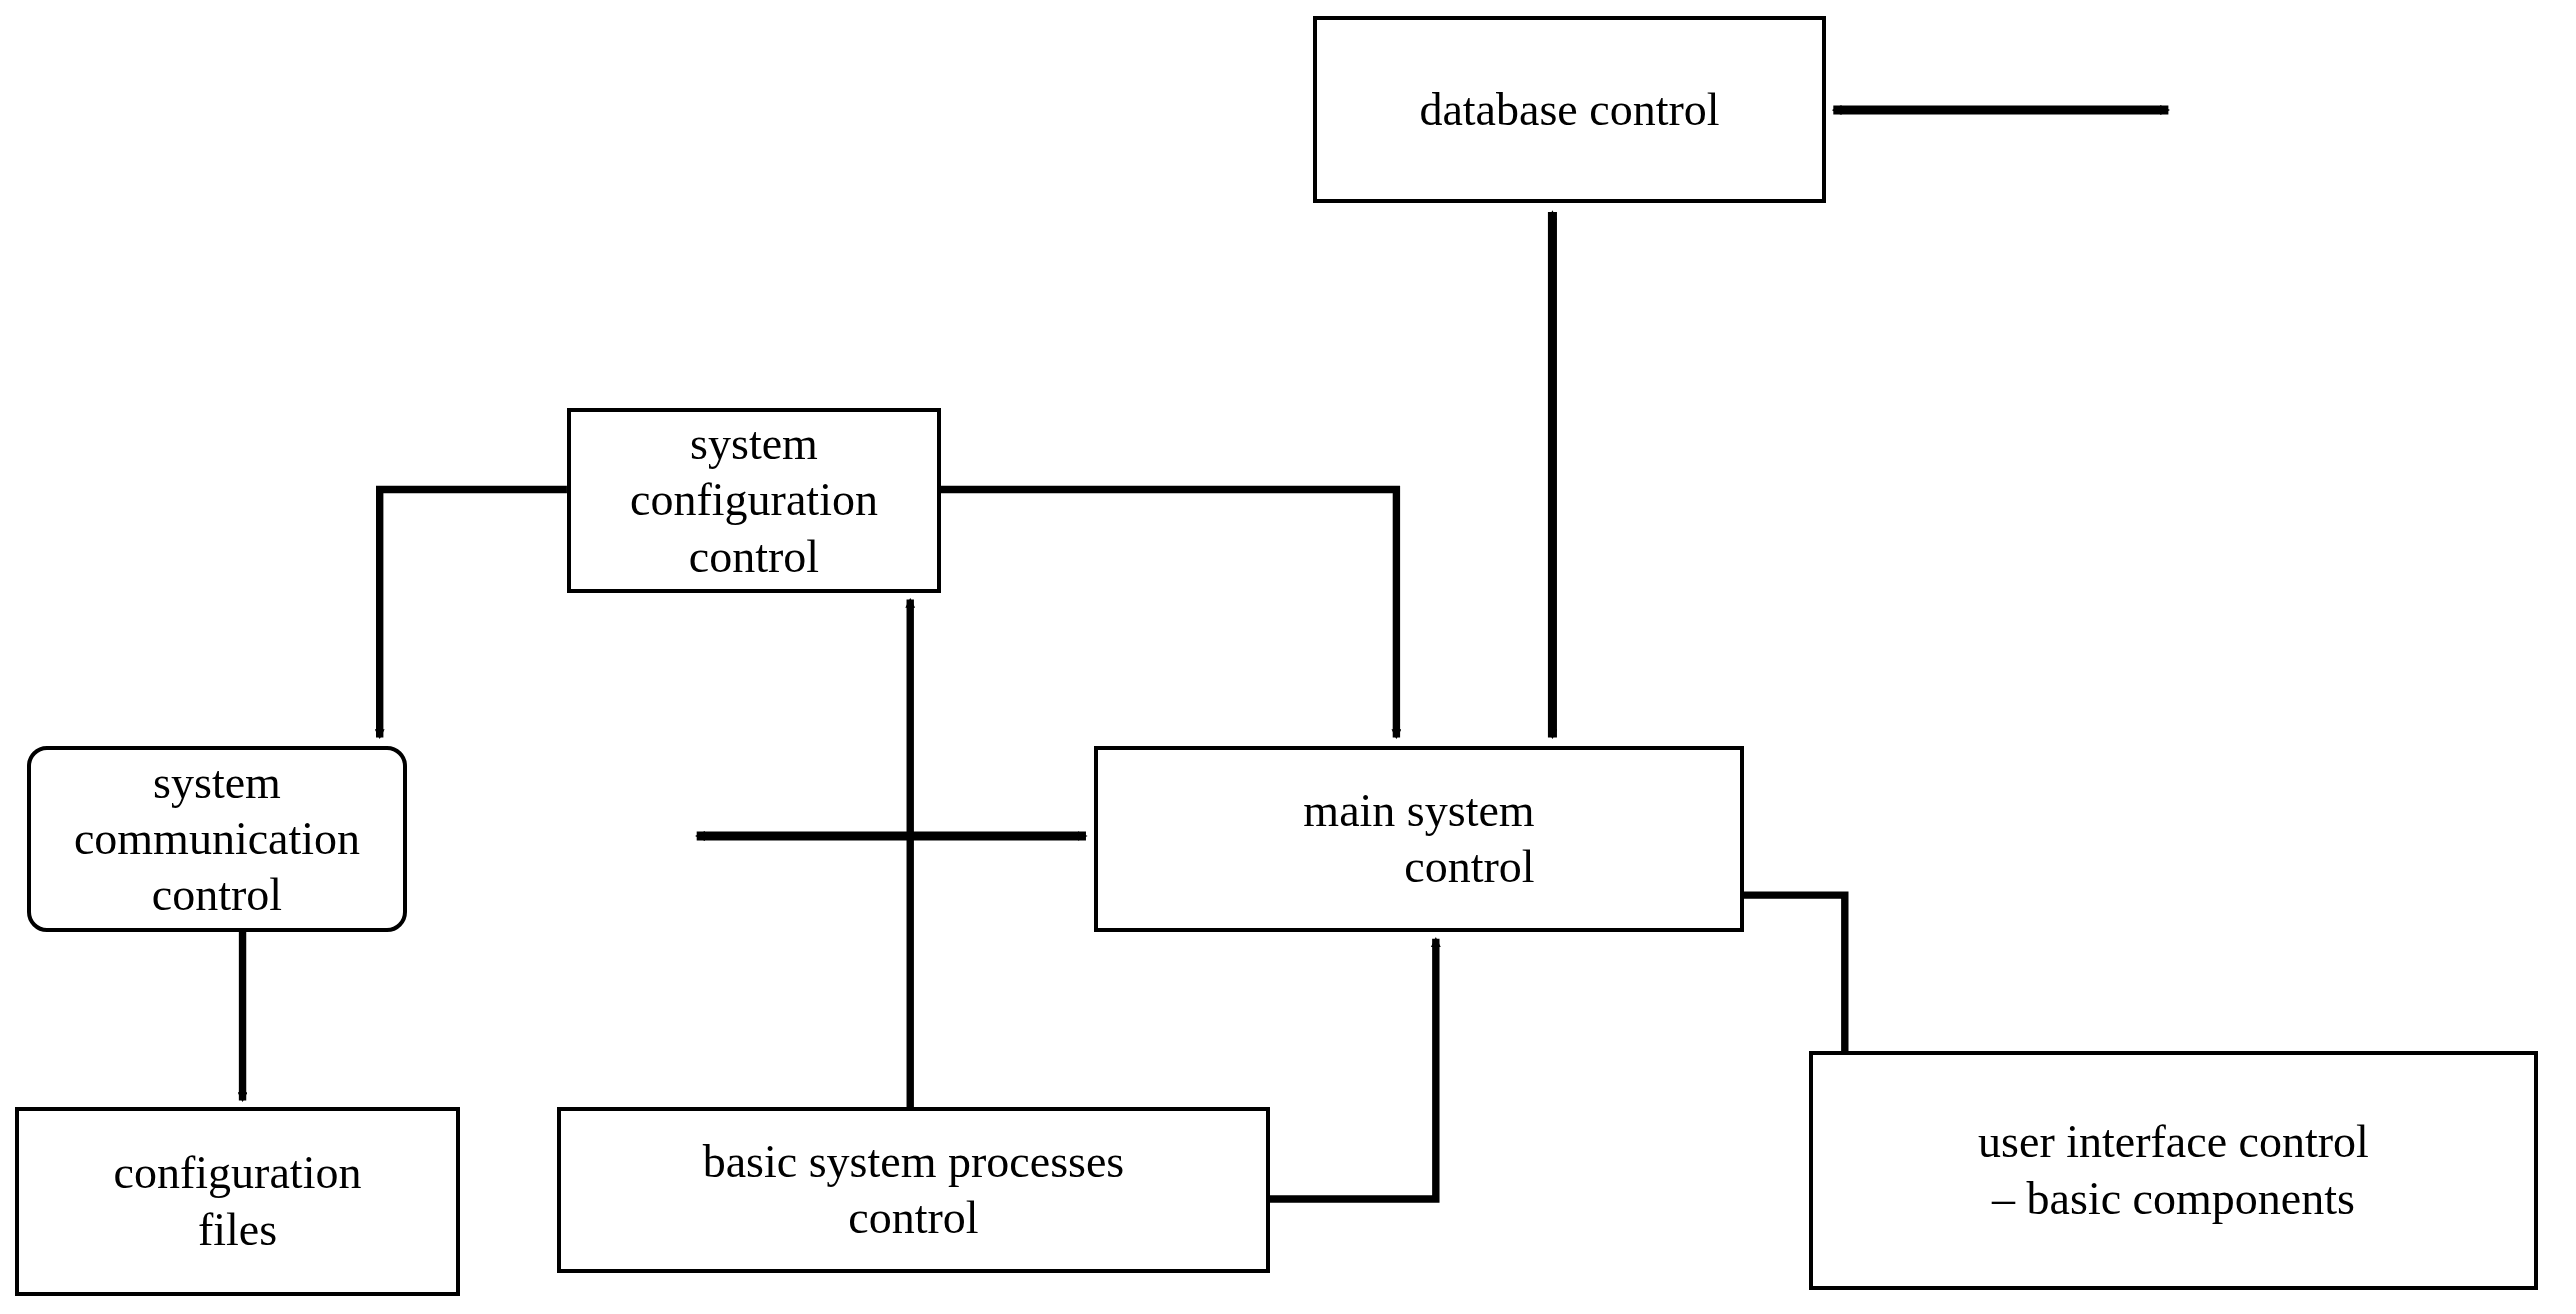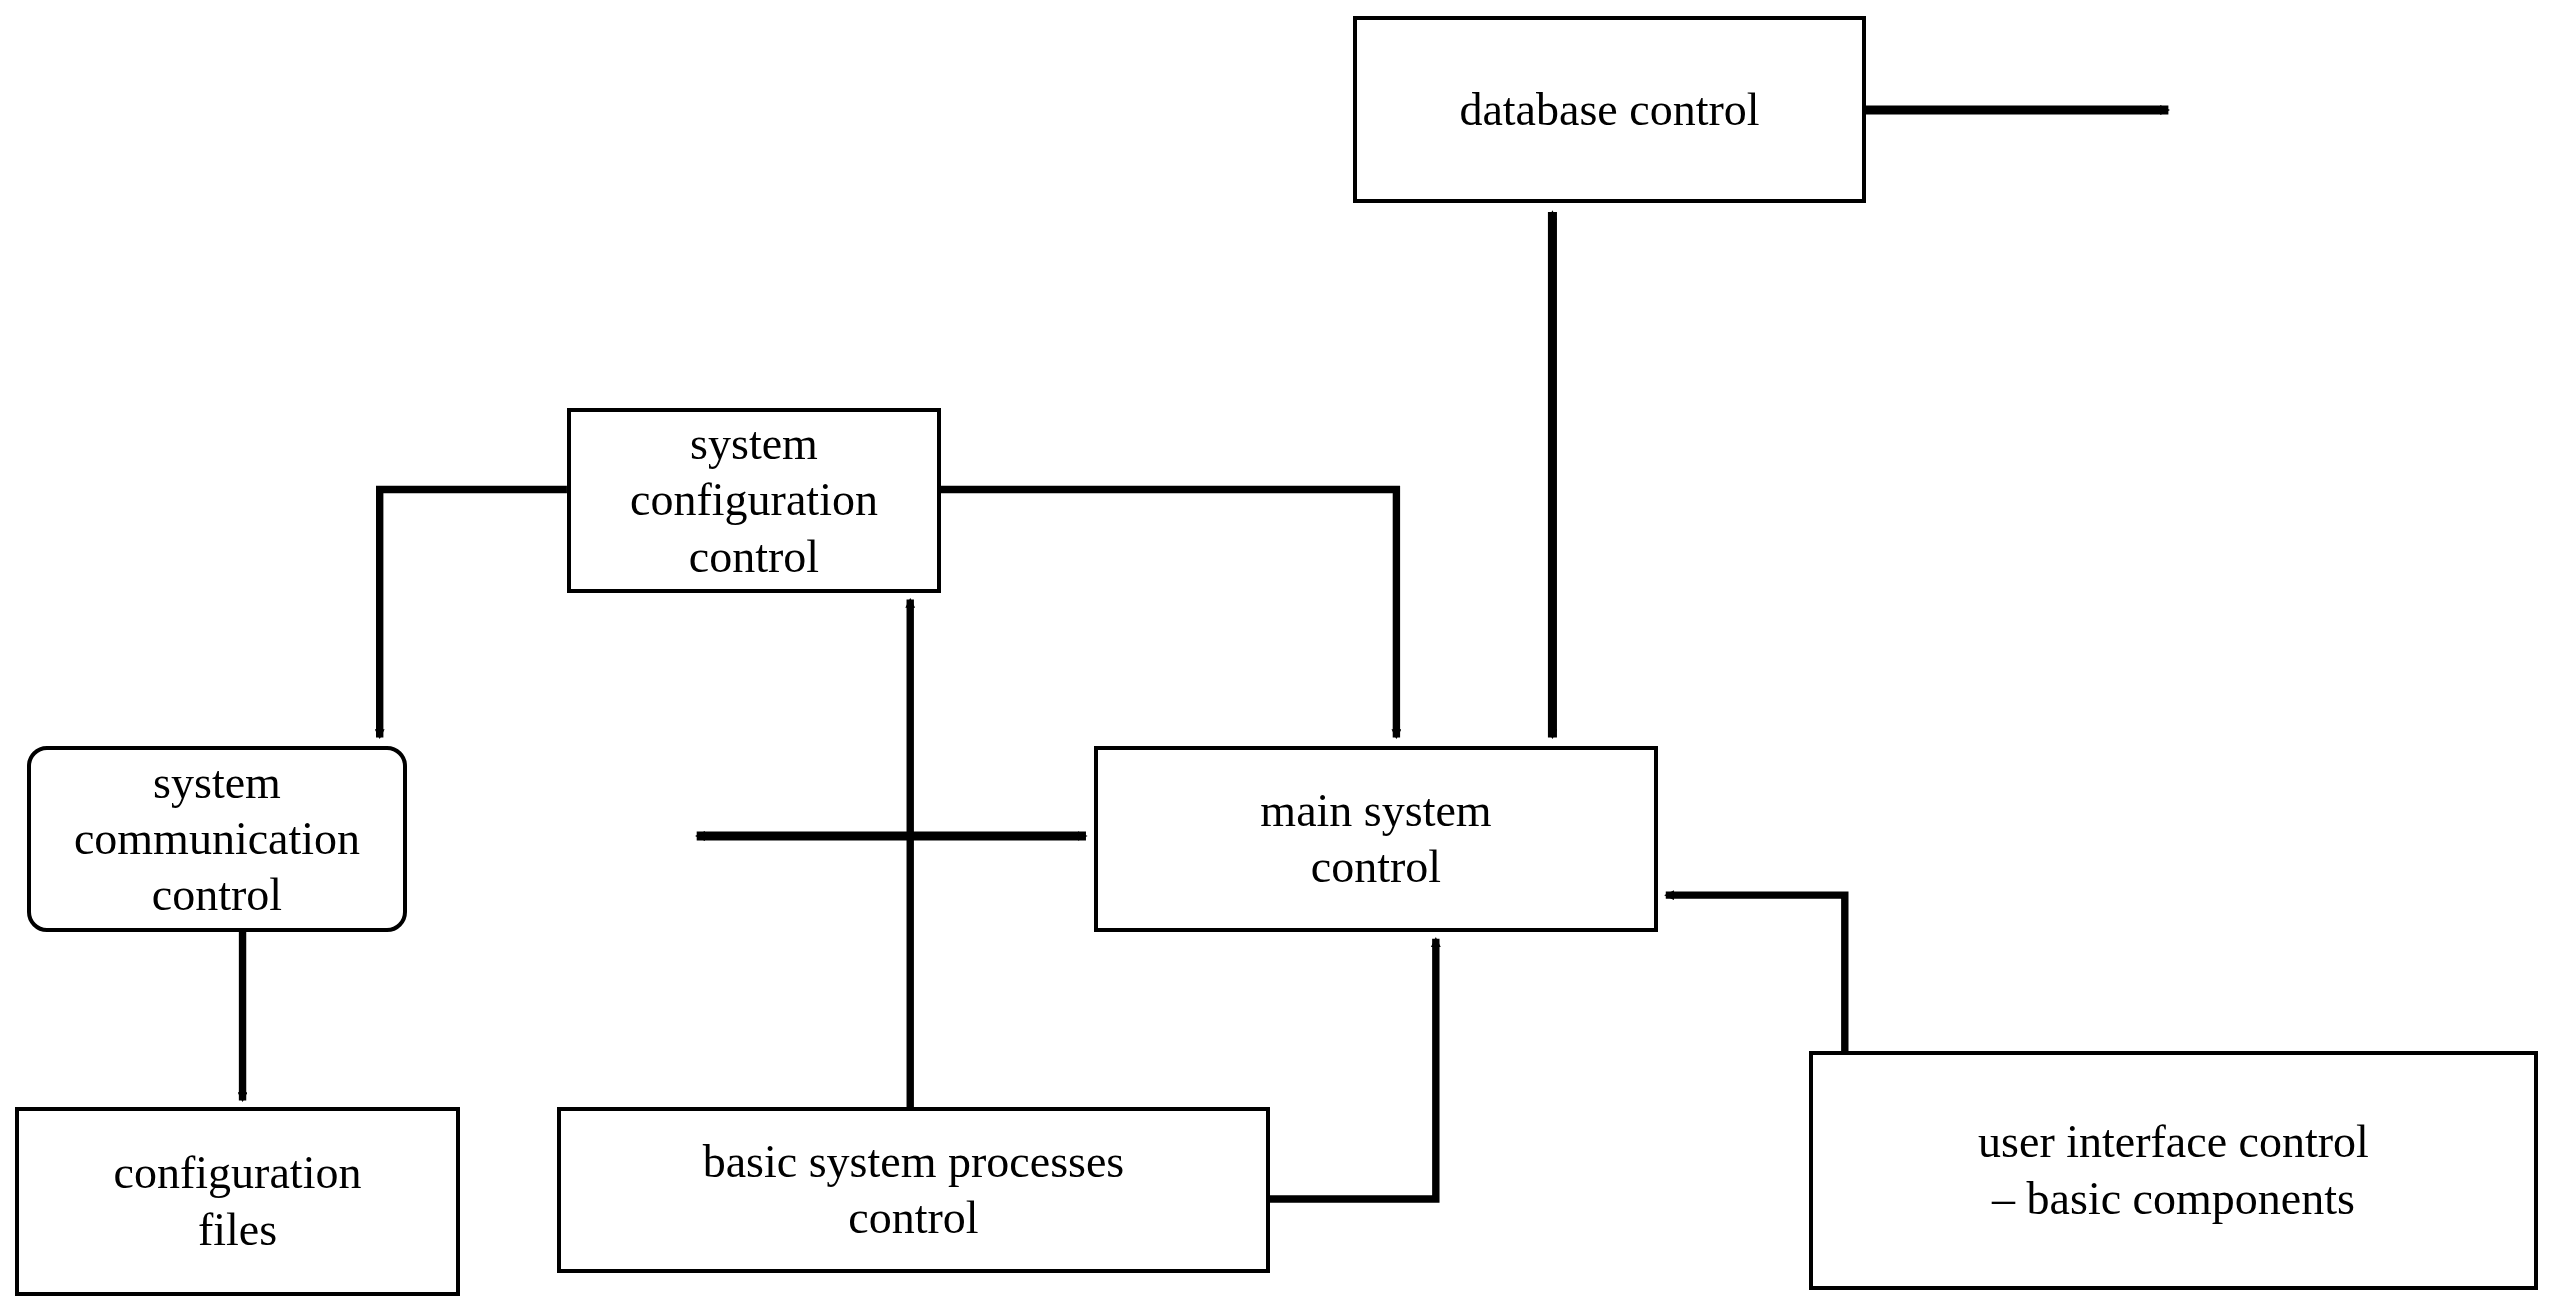--- a/index.html
+++ b/index.html
@@ -87,36 +87,36 @@
 
     <g>
       <path d="M 1546 1460 L 1748 1460 L 1748 1143" fill="none" stroke="#000000" stroke-width="9" marker-end="url(#arrow-right)"></path>
     </g>
 
     <g>
       <path d="M 2246 1280 L 2246 1090 L 2028 1090" fill="none" stroke="#000000" stroke-width="9" marker-end="url(#arrow-right)"></path>
     </g>
   </svg>
 
-  <div class="node-box" style="left:1313px; top:16.4px; width:513px; height:187px;margin-left:40px;">
+  <div class="node-box" style="left:1313px; top:16.4px; width:513px; height:187px;">
     <span class="node-label">database control</span>
   </div>
 
 
   <div class="node-box" style="left:567px; top:408px; width:374px; height:185px;">
     <span class="node-label">system configuration
 control</span>
   </div>
 
   <div class="node-box" style="left:27px; top:746px; width:380px; height:186px;border-radius:20px;">
     <span class="node-label">system communication
 control</span>
   </div>
 
-  <div class="node-box" style="left:1094px; top:746px; width:564px; height:186px;">
+  <div class="node-box" style="left:1094px; top:746px; width:650px; height:186px;text-align:right;">
     <span class="node-label">main system
 control</span>
   </div>
 
   <div class="node-box" style="left:15px; top:1107px; width:445px; height:189px;">
     <span class="node-label">configuration
 files</span>
   </div>
 
   <div class="node-box" style="left:557px; top:1107px; width:713px; height:166px;">

